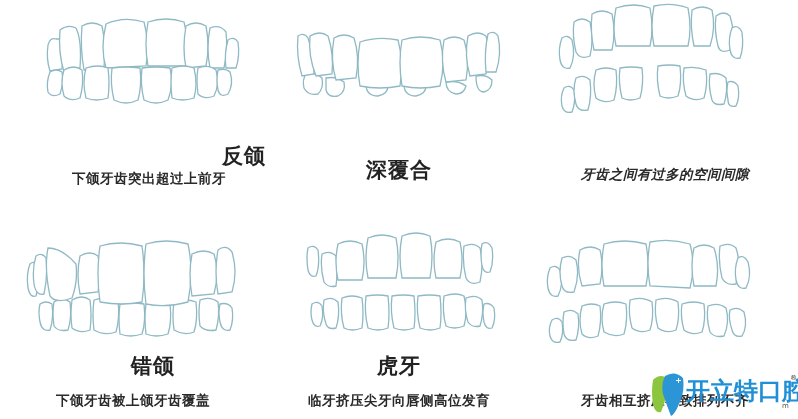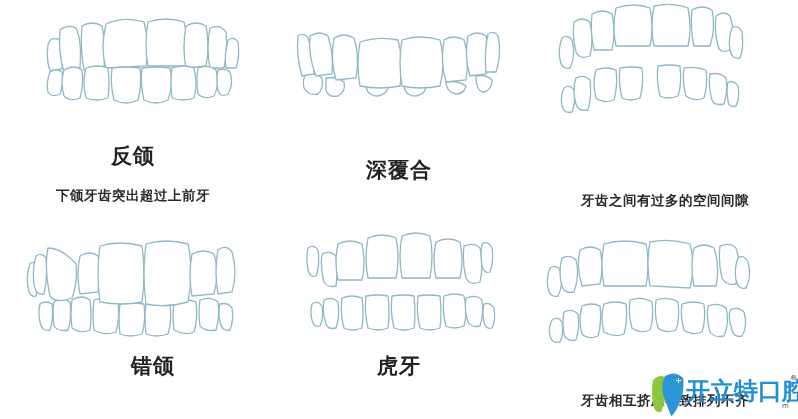--- a/index.html
+++ b/index.html
@@ -39,22 +39,22 @@
         <path d="M30 72 q6-4 12 0 q2 10-2 22 q-8 4-12-2 q-2-10 2-20z"></path>
         <path d="M44 70 q10-6 18 0 q2 14-2 28 q-10 4-16-2 q-4-14 0-26z"></path>
         <path d="M66 68 q12-4 22 0 q2 16 0 30 q-12 4-22 0 q-4-16 0-30z"></path>
         <path d="M92 68 q14-2 28 0 q2 18 -2 32 q-12 6-24 0 q-4-16-2-32z"></path>
         <path d="M122 68 q14-2 28 0 q4 16 -2 32 q-12 6-24 0 q-4-16-2-32z"></path>
         <path d="M152 68 q12-4 22 0 q4 16 0 30 q-12 4-22 0 q-2-16 0-30z"></path>
         <path d="M178 68 q10-4 18 2 q4 14-2 26 q-10 4-16-2 q-2-14 0-26z"></path>
         <path d="M198 70 q8-2 12 2 q4 12-2 22 q-8 4-10-4 q-2-10 0-20z"></path>
       </svg>
     </div>
-    <div class="title" style="top:142px;">反颌</div>
-    <div class="desc" style="top:187px;">下颌牙齿突出超过上前牙</div>
+    <div class="title" style="top:142px;text-align:right;">反颌</div>
+    <div class="desc" style="top:170px;margin-left:16px;">下颌牙齿突出超过上前牙</div>
   </div>
 
   <div class="cell" style="left:266px;top:14px;">
     <div class="teeth" style="left:20px;">
       <svg viewBox="0 0 240 130">
 
         <path d="M20 60 q10-2 16 4 q2 10-4 16 q-10 2-14-6 q-2-8 2-14z"></path>
         <path d="M40 64 q10-2 18 4 q2 10-6 14 q-10 2-12-6z"></path>
         <path d="M80 70 q12-2 22 2 q0 8-10 10 q-12 0-12-12z"></path>
         <path d="M118 70 q12-2 22 2 q0 8-10 10 q-12 0-12-12z"></path>
@@ -90,21 +90,21 @@
         <path d="M24 88 q6-4 10 2 q2 12-2 22 q-8 2-10-6 q-2-10 2-18z"></path>
         <path d="M36 78 q8-4 14 2 q2 16-2 30 q-10 2-12-6 q-4-14 0-26z"></path>
         <path d="M56 70 q10-4 20 0 q2 16-2 30 q-10 4-18-2 q-4-14 0-28z"></path>
         <path d="M80 68 q12-2 22 0 q2 16-2 30 q-10 4-18 0 q-4-16-2-30z"></path>
         <path d="M118 66 q12-2 22 0 q2 18-2 30 q-10 4-18 0 q-4-16-2-30z"></path>
         <path d="M144 68 q12-2 22 2 q2 14-2 28 q-10 4-18-2 q-4-14-2-28z"></path>
         <path d="M170 74 q10-2 16 4 q2 14-2 26 q-10 2-12-4 q-4-14-2-26z"></path>
         <path d="M188 82 q6-2 10 4 q2 12-2 20 q-8 2-8-6 q-2-10 0-18z"></path>
       </svg>
     </div>
-    <div class="desc" style="top:192px;">牙齿之间有过多的空间间隙</div>
+    <div class="desc" style="top:166px;font-style:italic;">牙齿之间有过多的空间间隙</div>
   </div>
 
   <div class="cell" style="left:0;top:210px;">
     <div class="teeth" style="left:20px;top:10px;">
       <svg viewBox="0 0 240 130">
 
         <path d="M20 84 q6-4 12 0 q2 14-2 26 q-8 2-10-8 q-2-10 0-18z"></path>
         <path d="M34 82 q8-6 16 0 q2 16-2 28 q-10 2-14-4 q-2-14 0-24z"></path>
         <path d="M52 80 q10-6 18 0 q2 16 0 30 q-10 4-18-2 q-2-14 0-28z"></path>
         <path d="M74 80 q12-4 24 0 q2 18-2 32 q-12 4-22-2 q-2-16 0-30z"></path>
@@ -118,20 +118,21 @@
         <path d="M16 36 q6-4 10 2 q2 18-2 36 q-8 2-10-10 q-2-16 2-28z"></path>
         <path d="M28 28 q14 0 28 16 q2 18-4 34 q-16 6-22-2 q-6-28-2-48z"></path>
         <path d="M60 36 q10-6 18 0 q4 16 0 36 l-18 2 q-4-20 0-38z"></path>
         <path d="M80 26 q20-6 42 0 q4 28 0 56 q-20 4-42 0 q-4-28 0-56z"></path>
         <path d="M126 24 q20-6 42 0 q6 28 0 58 q-22 6-42 2 q-4-30 0-60z"></path>
         <path d="M172 34 q12-6 22 0 q6 18 0 40 l-22 2 q-4-22 0-42z"></path>
         <path d="M198 30 q8-6 14 2 q6 20 0 40 l-14 2 q-4-22 0-44z"></path>
       </svg>
     </div>
     <div class="title" style="top:142px;margin-left:20px;">错颌</div>
+    <div class="desc" style="top:182px;">下颌牙齿被上颌牙齿覆盖</div>
   </div>
 
   <div class="cell" style="left:266px;top:210px;">
     <div class="teeth" style="left:20px;top:10px;">
       <svg viewBox="0 0 240 130">
 
         <path d="M22 28 q6-4 10 2 q2 16-2 26 q-6 2-8-6 q-2-12 0-22z"></path>
         <path d="M36 34 q8-4 14 2 q2 16 0 30 q-8 2-12-4 q-4-14-2-28z"></path>
         <path d="M52 24 q12-6 24 0 q4 18 0 36 l-24 0 q-4-18 0-36z"></path>
         <path d="M82 18 q14-6 28 0 q4 20 0 40 l-28 0 q-4-20 0-40z"></path>
@@ -145,20 +146,21 @@
         <path d="M56 78 q10-4 20 0 q2 16 0 30 q-10 4-18 0 q-4-14-2-30z"></path>
         <path d="M80 76 q12-2 22 0 q2 18 0 32 q-10 4-20 0 q-4-16-2-32z"></path>
         <path d="M106 76 q12-2 22 0 q2 18 0 32 q-10 4-20 0 q-4-16-2-32z"></path>
         <path d="M132 76 q12-2 22 0 q2 18 0 32 q-10 4-20 0 q-4-16-2-32z"></path>
         <path d="M158 76 q12-4 20 0 q4 16 0 30 q-10 4-18 0 q-4-14-2-30z"></path>
         <path d="M180 78 q10-4 16 2 q2 14-2 26 q-8 2-12-4 q-4-12-2-24z"></path>
         <path d="M198 84 q6-2 10 4 q2 12-2 20 q-6 2-8-6 q-2-10 0-18z"></path>
       </svg>
     </div>
     <div class="title" style="top:142px;">虎牙</div>
+    <div class="desc" style="top:182px;">临牙挤压尖牙向唇侧高位发育</div>
   </div>
 
   <div class="cell" style="left:532px;top:210px;">
     <div class="teeth" style="left:8px;top:10px;">
       <svg viewBox="0 0 240 130">
 
         <path d="M10 48 q6-4 10 2 q4 14-2 26 q-8 2-10-8 q-2-10 2-20z"></path>
         <path d="M22 38 q8-4 14 2 q4 16-2 32 q-10 2-12-6 q-4-14 0-28z"></path>
         <path d="M40 30 q10-6 20 0 q4 16 0 34 l-18 2 q-6-18-2-36z"></path>
         <path d="M64 24 q20-6 42 0 q4 22 0 42 l-42 0 q-4-20 0-42z"></path>

